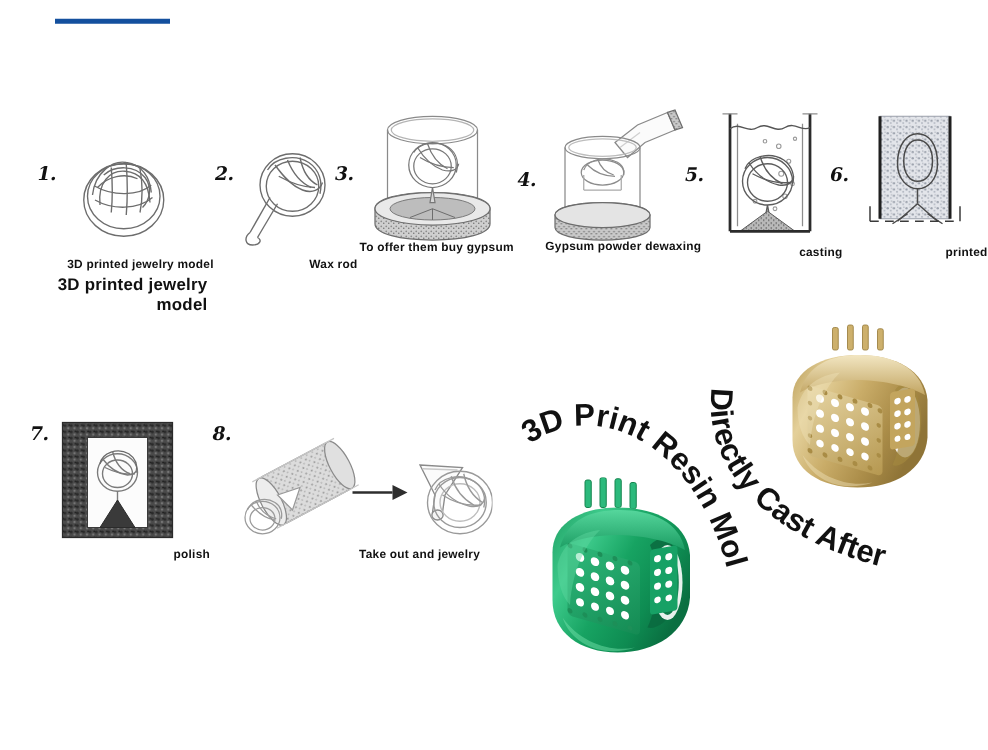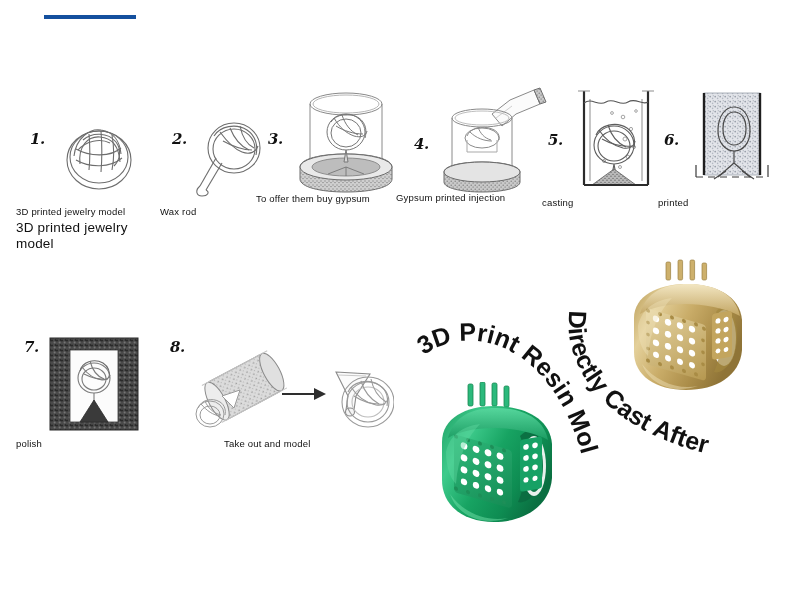--- a/index.html
+++ b/index.html
@@ -26,25 +26,25 @@
     position:absolute;
     font-family:"DejaVu Serif", serif;
     font-style:italic;font-weight:bold;
     font-size:15px;color:#111;
     letter-spacing:-0.5px;
   }
   .step-art{position:absolute;}
   .step-label{
     position:absolute;
     font-family:"Liberation Sans", sans-serif;
-    font-weight:normal;
+    font-weight:bold;
     font-size:9.5px;
     color:#111;
     white-space:nowrap;
-    text-align:left;
+    text-align:right;
     letter-spacing:.2px;
   }
   .step-label.big{
     font-size:13.5px;
     line-height:16px;
     white-space:normal;
     width:150px;
   }
 
   
@@ -184,21 +184,21 @@
         <g fill="none" stroke="#8c8c8c" stroke-width="1">
           <ellipse cx="48" cy="58" rx="17" ry="10"></ellipse>
           <path d="M33 56 C36 48 48 45 58 49 C64 51 66 56 65 60"></path>
           <path d="M36 52 C42 58 50 61 58 61"></path>
           <path d="M44 47 C46 53 50 58 57 60"></path>
           <path d="M33 60 L33 72 M63 60 L63 72" stroke="#a9a9a9"></path>
           <path d="M33 72 L63 72" stroke="#a9a9a9"></path>
         </g>
       </svg>
     </div>
-    <div class="step-label" style="left:-12px;top:112px;width:165px;">Gypsum printed injection</div>
+    <div class="step-label" style="left:-12px;top:112px;width:165px;">Gypsum powder dewaxing</div>
   </div>
 
   <div class="step" style="left:546px;top:85px;width:124px;height:125px;">
     <div class="step-num" style="left:2px;top:46px;">5.</div>
     <div class="step-art" style="left:22px;top:0px;">
       <svg width="96" height="110" viewBox="0 0 96 110">
         <defs>
           <pattern id="speck5" width="4" height="4" patternUnits="userSpaceOnUse">
             <rect width="4" height="4" fill="#b9b9b9"></rect>
             <circle cx="1" cy="1.4" r="0.7" fill="#6b6b6b"></circle>
@@ -366,21 +366,21 @@
           <ellipse cx="190" cy="58" rx="21" ry="20"></ellipse>
           <ellipse cx="190" cy="58" rx="16" ry="15" stroke="#bdbdbd"></ellipse>
           <path d="M170 48 C174 38 190 34 201 41 C209 46 211 55 209 62"></path>
           <path d="M173 43 C180 54 189 59 198 61 C205 62 209 59 210 54"></path>
           <path d="M176 52 C185 58 196 61 207 60"></path>
           <path d="M183 37 C186 47 192 55 201 60"></path>
           <path d="M193 35 C195 45 200 53 208 58"></path>
         </g>
       </svg>
     </div>
-    <div class="step-label" style="left:58px;top:108px;width:160px;">Take out and model</div>
+    <div class="step-label" style="left:58px;top:108px;width:160px;">Take out and jewelry</div>
   </div>
 
   <div class="photo" style="left:424px;top:382px;">
     <svg width="186" height="150" viewBox="0 0 186 150">
       <defs>
         <linearGradient id="gBody" x1="0" y1="0" x2="1" y2="0.6">
           <stop offset="0%" stop-color="#1f9e63"></stop>
           <stop offset="28%" stop-color="#3ecb8c"></stop>
           <stop offset="55%" stop-color="#17a362"></stop>
           <stop offset="80%" stop-color="#0e8c52"></stop>

